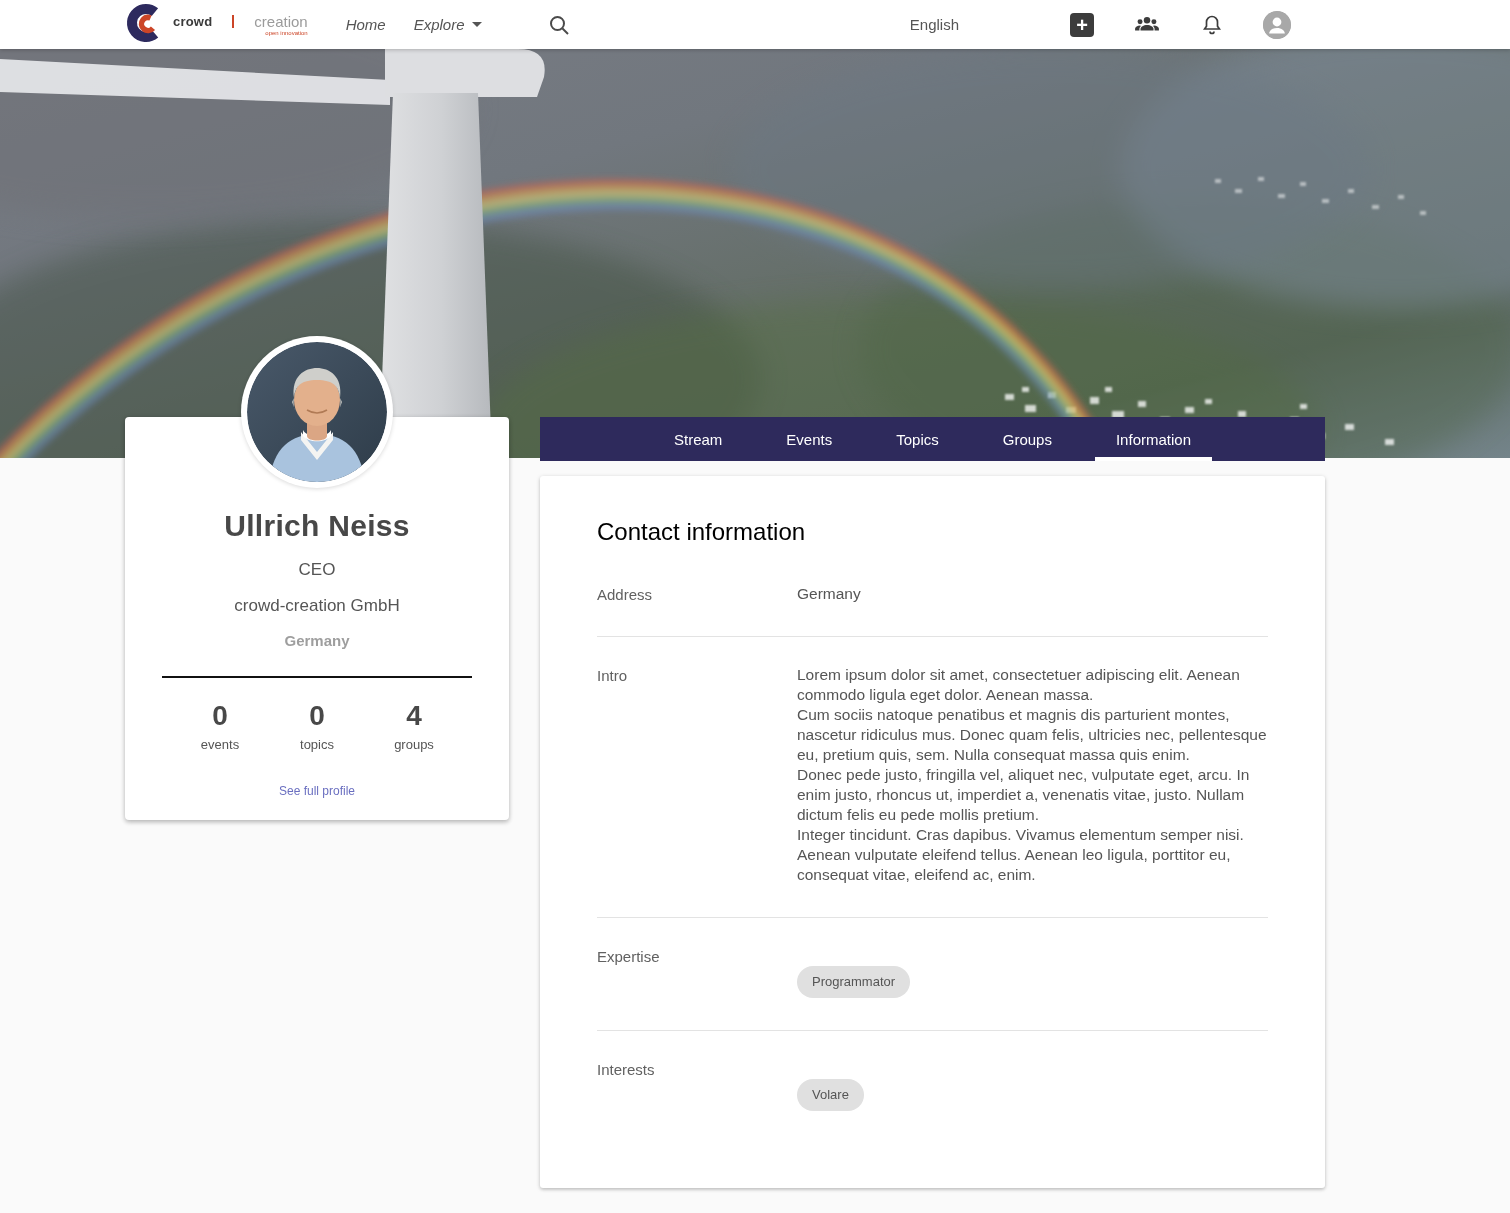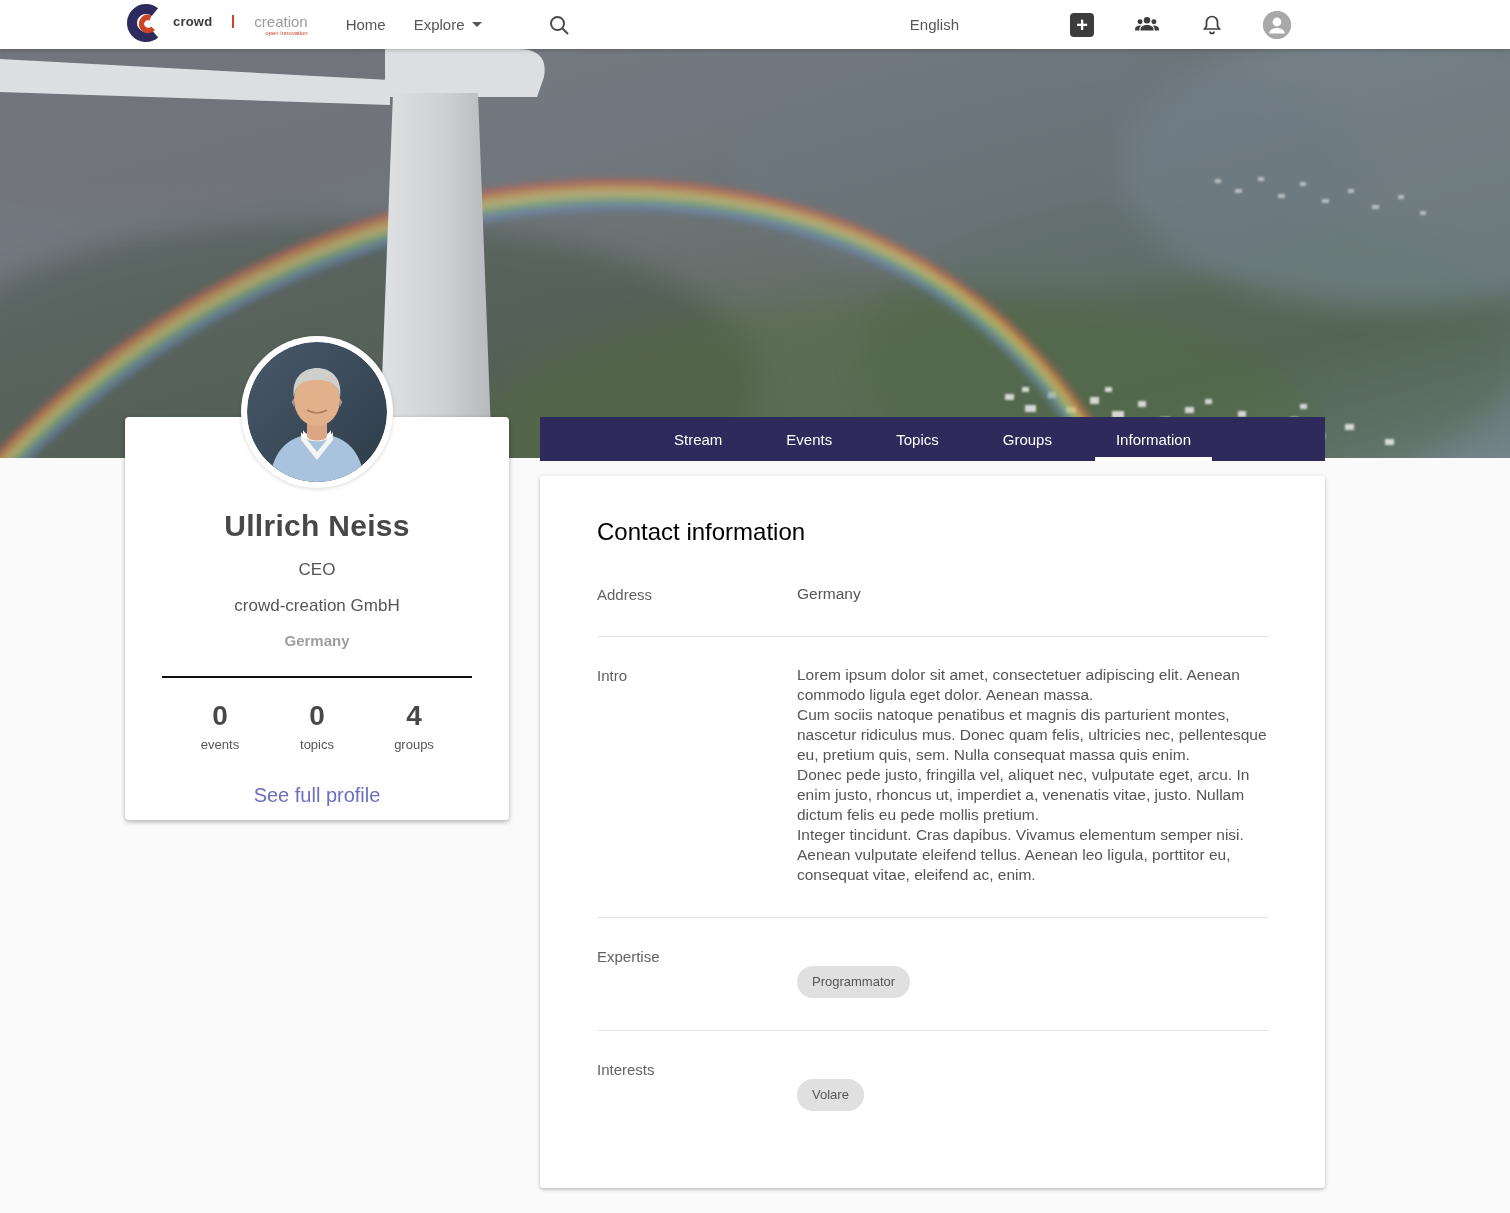--- a/index.html
+++ b/index.html
@@ -21,21 +21,21 @@
   }
   .logo { display: flex; align-items: center; margin-left: 125px; cursor: pointer; }
   .logo-text { margin-left: 6px; display: flex; flex-direction: column; line-height: 1; }
   .logo-line1 { display: flex; align-items: center; gap: 18px; }
   .logo-crowd { font-size: 13px; font-weight: bold; color: #3a3a3a; letter-spacing: .2px; }
   .logo-bar { display: inline-block; width: 2px; height: 13px; background: var(--brand-orange); margin: 0 2px; }
   .logo-creation { font-size: 15px; color: #9b9b9b; }
   .logo-tagline { font-size: 6px; color: var(--brand-orange); align-self: flex-end; margin-top: 1px; }
 
   .nav-links { display: flex; align-items: center; margin-left: 24px; }
-  .nav-link { font-size: 15px; color: #555; padding: 14px 14px; cursor: pointer; display: flex; align-items: center; }
+  .nav-link { font-size: 15px; color: #555; padding: 14px 14px; cursor: pointer; display: flex; align-items: center; font-style: italic; }
   .caret { width: 0; height: 0; border-left: 5px solid transparent; border-right: 5px solid transparent;
     border-top: 5px solid #555; margin-left: 7px; }
   .search-btn { margin-left: 52px; cursor: pointer; display: flex; align-items: center; }
 
   .nav-right { margin-left: auto; margin-right: 219px; display: flex; align-items: center; gap: 21px; }
   .lang { font-size: 15px; color: #555; cursor: pointer; margin-right: 72px; }
   .icon-btn { width: 28px; height: 28px; display: flex; align-items: center; justify-content: center;
     margin-left: 16px; cursor: pointer; }
   .addbox { width: 24px; height: 24px; background: #3c3c3c; border-radius: 4px; color: #fff;
     display: flex; align-items: center; justify-content: center; font-size: 20px; font-weight: bold; line-height: 1; }
@@ -72,21 +72,21 @@
   .profile-avatar svg { border-radius: 50%; display: block; }
   .profile-name { margin-top: 92px; font-size: 30px; font-weight: bold; color: #484848; letter-spacing: .3px; }
   .profile-role { margin-top: 17px; font-size: 17px; color: #555; }
   .profile-org { margin-top: 16px; font-size: 17px; color: #555; }
   .profile-country { margin-top: 16px; font-size: 15px; font-weight: bold; color: #9e9e9e; }
   .profile-divider { width: 310px; height: 2px; background: #111; border: 0; margin: 27px auto 0; }
   .profile-stats { display: flex; justify-content: space-between; padding: 22px 60px 0; }
   .stat { width: 70px; }
   .stat-value { font-size: 28px; font-weight: bold; color: #484848; }
   .stat-label { font-size: 13px; color: #555; margin-top: 5px; }
-  .see-profile { display: inline-block; margin-top: 32px; font-size: 20px; color: var(--link-purple);
+  .see-profile { display: inline-block; margin-top: 32px; font-size: 12px; color: var(--link-purple);
     cursor: pointer; text-decoration: none; }
 
   
   .content-card {
     position: absolute; left: 540px; top: 476px; width: 785px; height: 712px;
     background: #fff; border-radius: 3px;
     box-shadow: 0 1px 4px rgba(0,0,0,.18), 0 2px 3px rgba(0,0,0,.1);
     z-index: 2; padding: 30px 57px 40px;
   }
   .content-title { font-size: 24px; font-weight: 400; color: #000000; margin: 12px 0 10px; }

